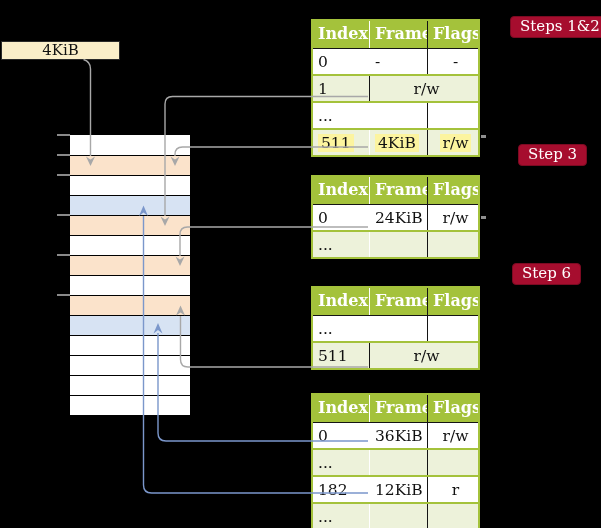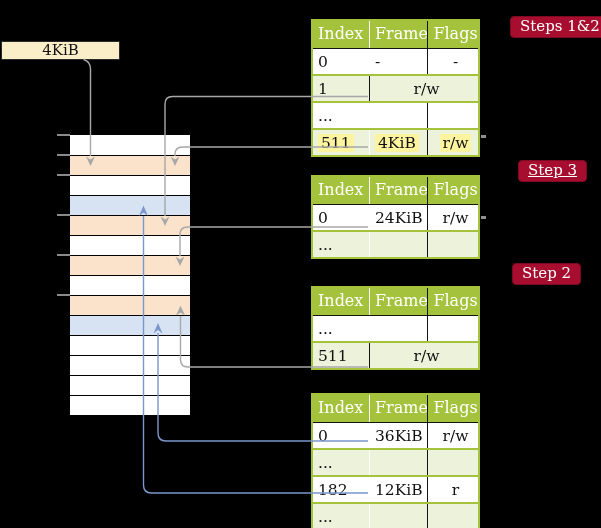--- a/index.html
+++ b/index.html
@@ -21,40 +21,40 @@
     color:#111;font-size:15px;line-height:17px;text-align:center;
   }
   
   .badge{
     position:absolute;background:var(--badge-red);border:1px solid var(--badge-red-border);
     border-radius:4px;color:#fff;font-size:15px;line-height:17px;padding:1px 9px 2px;
     white-space:nowrap;
   }
   .badge-step0{left:188px;top:41px;}
   .badge-steps12{left:510px;top:16px;}
-  .badge-step3{left:518px;top:160px;text-decoration:underline;}
+  .badge-step3{left:518px;top:144px;}
   .badge-step4{left:512px;top:263px;}
   
   .mem-col{position:absolute;left:70px;top:135px;width:120px;height:280px;}
   .mem-row{height:20px;box-sizing:border-box;border-top:1px solid #000;}
   .mem-row:first-child{border-top:none;}
   .mem-row.free{background:#fff;}
   .mem-row.table{background:var(--frame-peach);}
   .mem-row.page{background:var(--frame-blue);}
   .tick{position:absolute;left:57px;width:13px;height:2px;background:var(--tick-gray);}
   
   .ptable{
     position:absolute;left:311px;width:169px;box-sizing:border-box;
     border:2px solid var(--table-header-green);background:#fff;
   }
   .t1{top:19px;} .t2{top:175px;} .t3{top:286px;} .t4{top:393px;}
   .trow{display:flex;height:27px;box-sizing:border-box;border-top:2px solid var(--table-header-green);}
   .trow.thead{
     border-top:none;background:var(--table-header-green);
-    color:#fff;font-weight:normal;
+    color:#fff;font-weight:bold;
   }
   .trow.thead + .trow{border-top:1px solid #141414;height:26px;}
   .trow.shaded{background:var(--row-green);}
   .tcell{
     box-sizing:border-box;padding:2px 0 0 5px;font-size:15.5px;line-height:22px;
     color:#111;overflow:hidden;white-space:nowrap;
   }
   .thead .tcell{color:#fff;font-size:16px;}
   .c0{width:56px;} .c1{width:58px;border-left:1px solid #ffffff;} .c2{flex:1;border-left:1px solid #141414;text-align:center;}
   .hl{background:var(--highlight-yellow);padding:0 3px;}
@@ -67,21 +67,21 @@
 </style>
 </head>
 <body>
 
 <div id="canvas">
 
   <div class="legend-box">4KiB</div>
 
   <div class="badge badge-steps12">Steps 1&amp;2</div>
   <div class="badge badge-step3">Step 3</div>
-  <div class="badge badge-step4">Step 2</div>
+  <div class="badge badge-step4">Step 6</div>
 
   <div class="mem-col">
       <div class="mem-row free"></div>
       <div class="mem-row table"></div>
       <div class="mem-row free"></div>
       <div class="mem-row page"></div>
       <div class="mem-row table"></div>
       <div class="mem-row free"></div>
       <div class="mem-row table"></div>
       <div class="mem-row free"></div>

